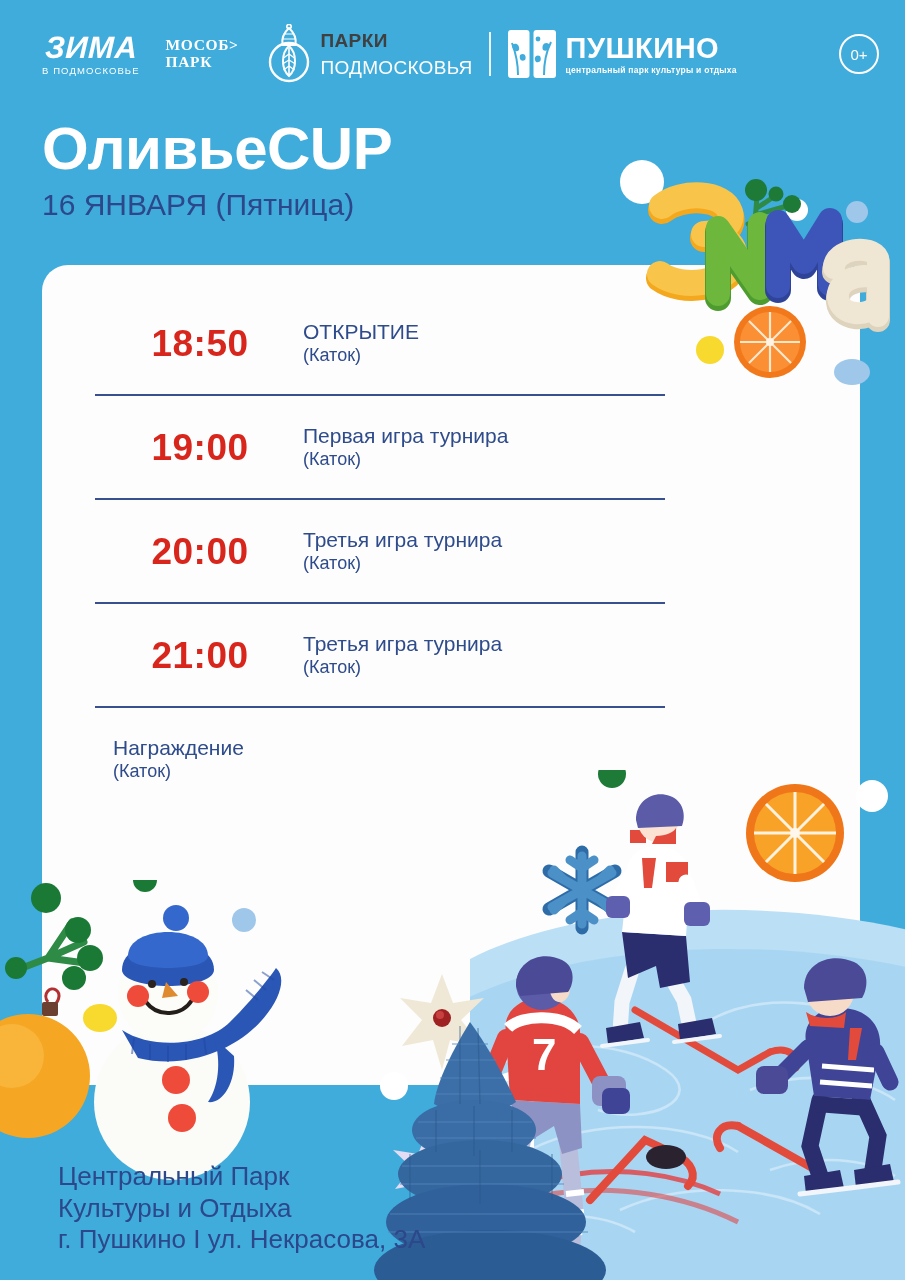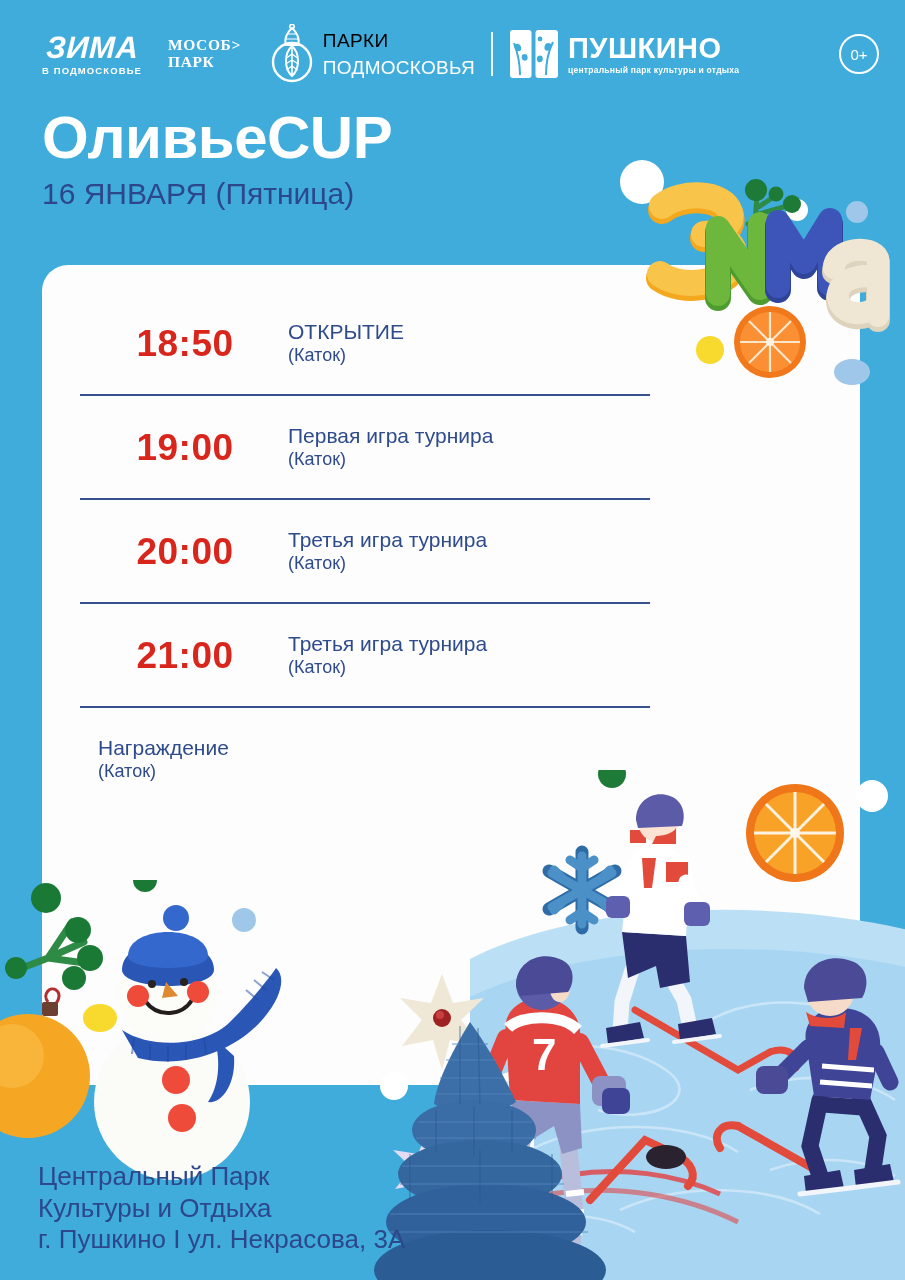--- a/index.html
+++ b/index.html
@@ -25,33 +25,33 @@
     padding-left: 42px;
     padding-right: 26px;
   }
   .logo-zima { display: flex; flex-direction: column; align-items: center; margin-right: 26px; }
   .logo-zima .lz-main {
     color: #ffffff; font-weight: 800; font-size: 31px;
     letter-spacing: 0.5px; line-height: 1; font-style: italic;
     transform: skewX(-2deg);
   }
   .logo-zima .lz-sub {
-    color: #ffffff; font-size: 9.5px; font-weight: 700;
+    color: #ffffff; font-size: 9.5px; font-weight: 400;
     letter-spacing: 1.1px; margin-top: 3px; line-height: 1;
   }
 
   .logo-mosobl { margin-right: 28px; line-height: 1.08; font-family: Liberation Serif, serif; }
   .logo-mosobl div {
     color: #ffffff; font-size: 15.5px; font-weight: 700; letter-spacing: 0.6px;
   }
 
   .logo-parki { display: flex; align-items: center; margin-right: 14px; }
   .logo-parki .pk-mark { width: 46px; height: 60px; margin-right: 8px; flex: 0 0 auto; }
   .logo-parki .pk-text { line-height: 1.0; }
-  .logo-parki .pk-l1 { color:#000000; font-size: 19px; font-weight: 400; letter-spacing: 0.4px; }
+  .logo-parki .pk-l1 { color:#404040; font-size: 19px; font-weight: 700; letter-spacing: 0.4px; }
   .logo-parki .pk-l2 { color:#fff; font-size: 19px; font-weight: 400; letter-spacing: 0.3px; margin-top:8px; }
 
   .divider-v {
     width: 2px; height: 44px; background: #ffffff; opacity: .9;
     margin: 0 16px 0 2px;
   }
 
   .logo-push { display: flex; align-items: center; }
   .logo-push .ps-mark { width: 50px; height: 50px; margin-right: 9px; flex: 0 0 auto; }
   .logo-push .ps-text { line-height: 1; }
@@ -60,21 +60,21 @@
 
   .age-badge {
     margin-left: auto;
     width: 40px; height: 40px; border-radius: 50%;
     border: 2px solid #ffffff;
     color: #ffffff; font-size: 15px; font-weight: 500;
     display: flex; align-items: center; justify-content: center;
   }
 
   
-  .title-block { position: absolute; left: 42px; top: 108px; z-index: 6; }
+  .title-block { position: absolute; left: 42px; top: 119px; z-index: 6; }
   .title {
     color: #ffffff; font-size: 60px; font-weight: 800;
     letter-spacing: -0.5px; line-height: 1;
   }
   .subtitle {
     color: #2C478A; font-size: 30px; font-weight: 500;
     margin-top: 11px; line-height: 1;
   }
 
   
@@ -86,21 +86,21 @@
     border-top-left-radius: 26px;
     border-top-right-radius: 26px;
     border-bottom-left-radius: 0;
     border-bottom-right-radius: 0;
     z-index: 2;
   }
 
   
   .schedule {
     position: absolute;
-    left: 80px; top: 292px;
+    left: 95px; top: 292px;
     width: 600px;
     z-index: 5;
   }
   .sched-row {
     display: flex;
     align-items: center;
     height: 102px;
     padding-left: 10px;
   }
   .sched-sep {
@@ -117,21 +117,21 @@
     line-height: 1.18; white-space: nowrap;
   }
   .sched-place {
     color: #2E4B8C; font-size: 18px; font-weight: 400;
     line-height: 1.18;
   }
 
   
   .address {
     position: absolute;
-    left: 38px; bottom: 24px;
+    left: 58px; bottom: 24px;
     z-index: 10;
     line-height: 1.22;
   }
   .address div {
     color: #2C478A; font-size: 26px; font-weight: 500; white-space: nowrap;
   }
 
   
   .deco { position: absolute; pointer-events: none; }
 

